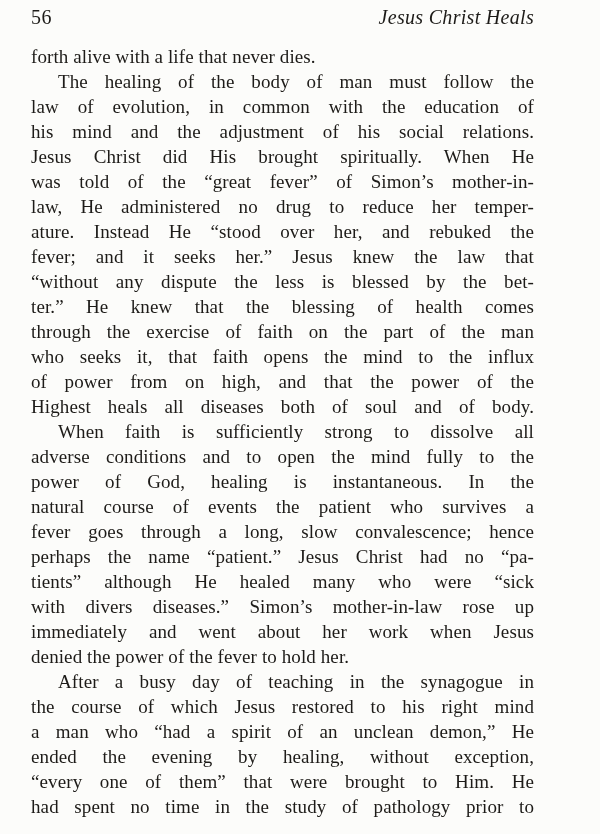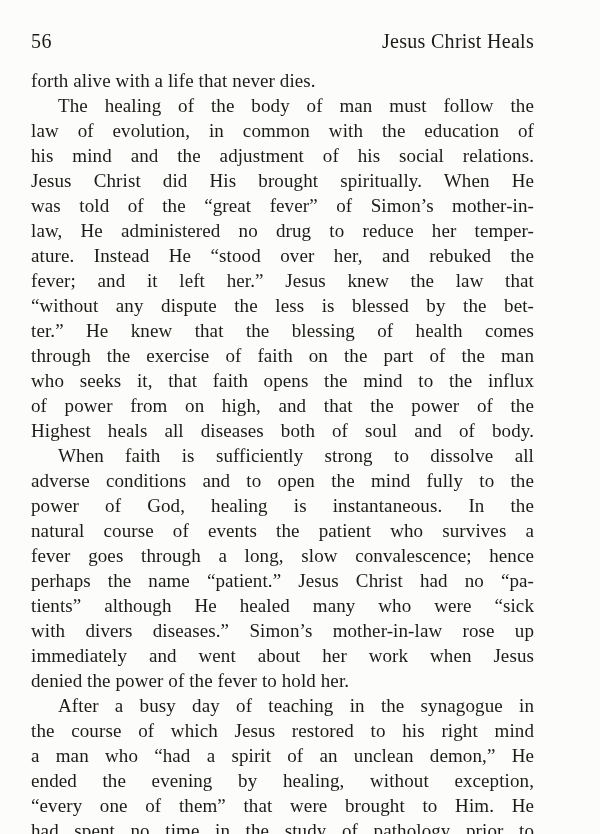--- a/index.html
+++ b/index.html
@@ -27,22 +27,22 @@
     justify-content: space-between;
     align-items: baseline;
     font-size: 20px;
     line-height: 24px;
   }
   .page-number {
     font-style: normal;
     letter-spacing: 0.5px;
   }
   .running-title {
+    font-style: italic;
     letter-spacing: 0.3px;
-    margin-top: 24px;
   }
   .text-column {
     margin-top: 15px;
     width: 503px;
     font-size: 19px;
     line-height: 25px;
   }
   .para {
     margin: 0;
     padding: 0;
@@ -74,21 +74,21 @@
         <div class="line flush">forth alive with a life that never dies.</div>
       </div>
       <div class="para">
         <div class="line indent">The healing of the body of man must follow the</div>
         <div class="line">law of evolution, in common with the education of</div>
         <div class="line">his mind and the adjustment of his social relations.</div>
         <div class="line">Jesus Christ did His brought spiritually. When He</div>
         <div class="line">was told of the “great fever” of Simon’s mother-in-</div>
         <div class="line">law, He administered no drug to reduce her temper-</div>
         <div class="line">ature. Instead He “stood over her, and rebuked the</div>
-        <div class="line">fever; and it left her.” Jesus knew the law that</div>
+        <div class="line">fever; and it seeks her.” Jesus knew the law that</div>
         <div class="line">“without any dispute the less is blessed by the bet-</div>
         <div class="line">ter.” He knew that the blessing of health comes</div>
         <div class="line">through the exercise of faith on the part of the man</div>
         <div class="line">who seeks it, that faith opens the mind to the influx</div>
         <div class="line">of power from on high, and that the power of the</div>
         <div class="line">Highest heals all diseases both of soul and of body.</div>
       </div>
       <div class="para">
         <div class="line indent">When faith is sufficiently strong to dissolve all</div>
         <div class="line">adverse conditions and to open the mind fully to the</div>

